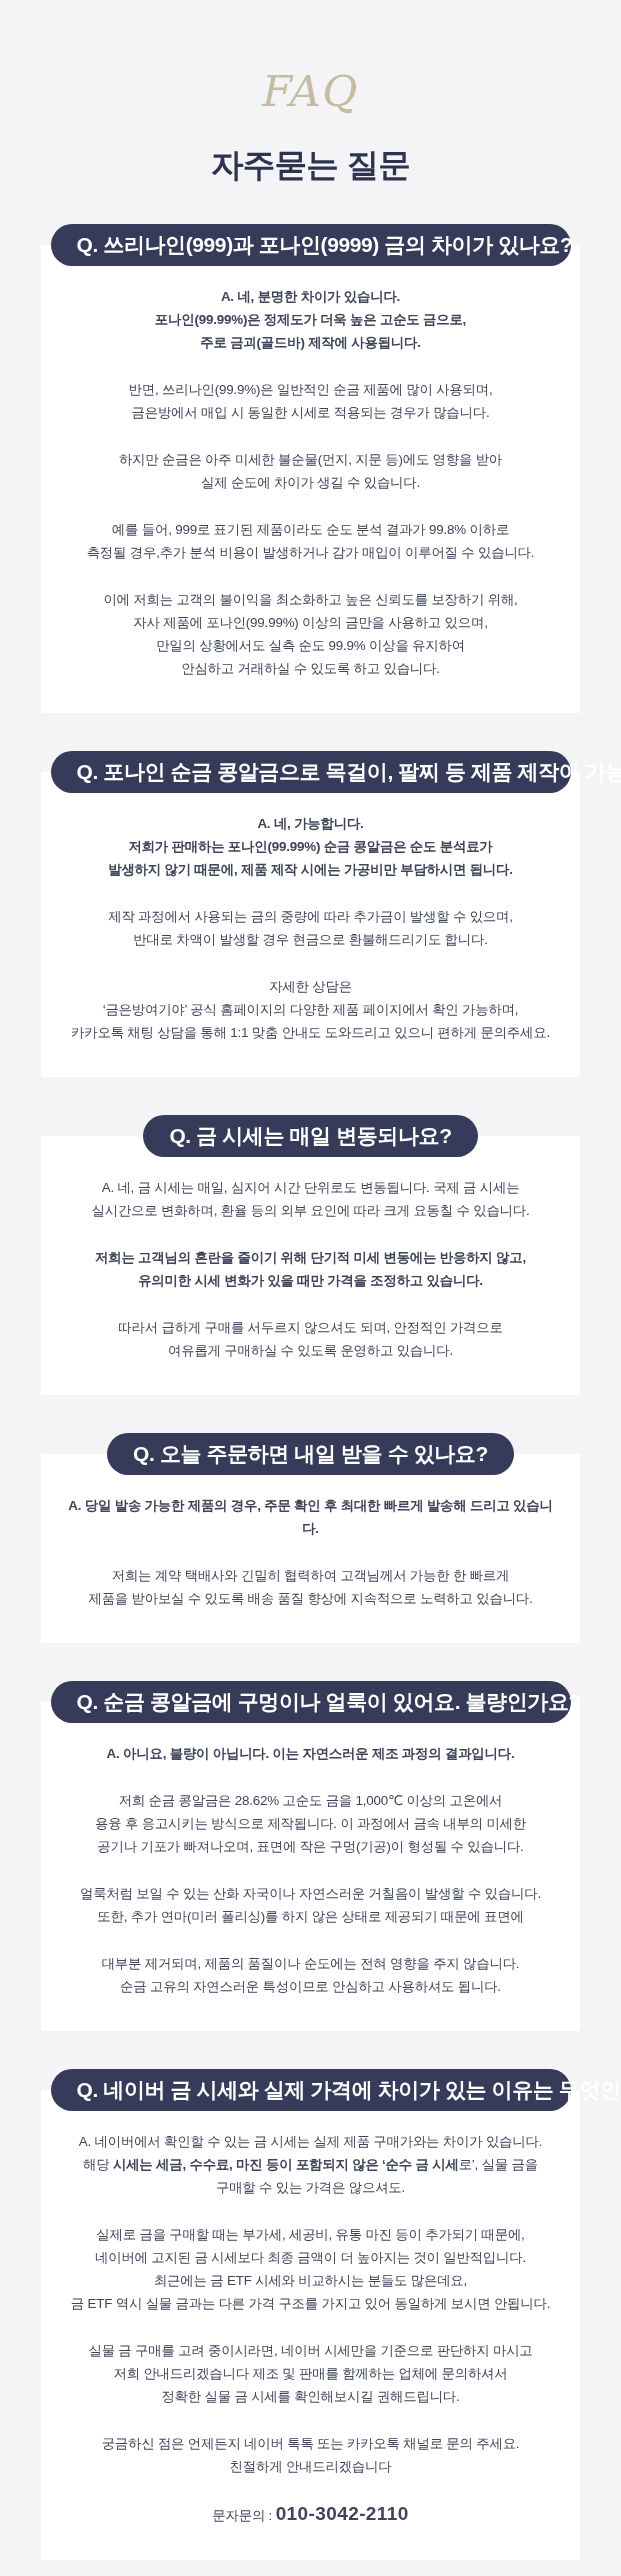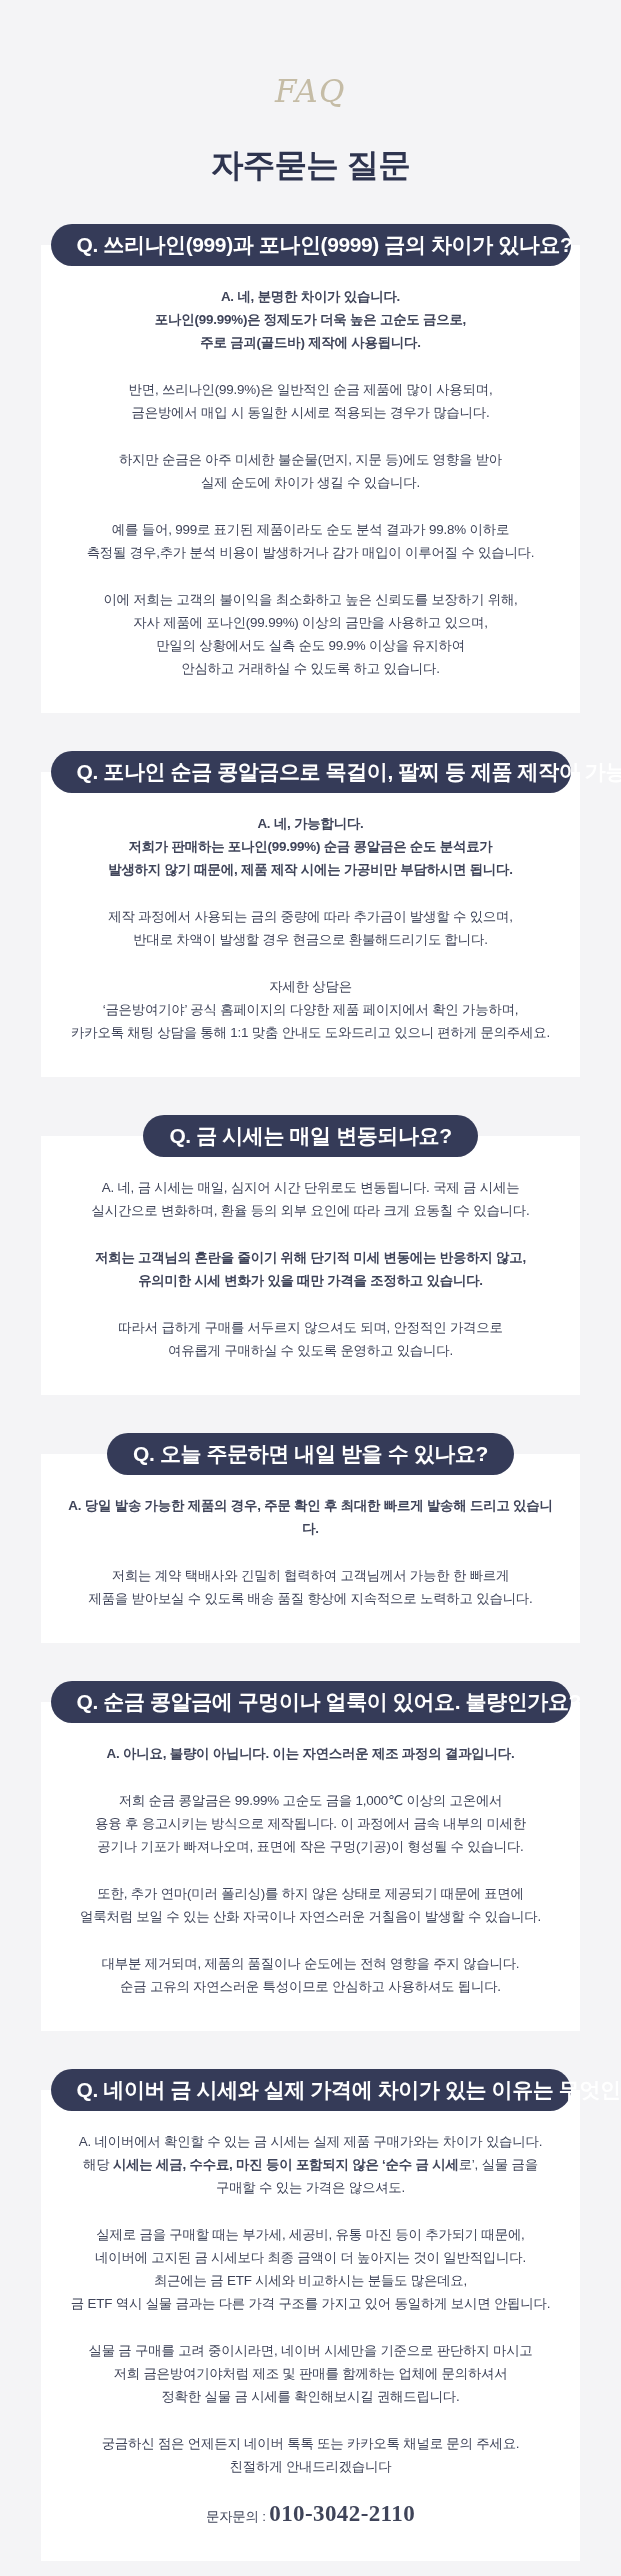--- a/index.html
+++ b/index.html
@@ -10,21 +10,21 @@
   html,body{margin:0;padding:0;}
   body{
     width:621px; background:var(--bg);
     font-family:"Liberation Sans","DejaVu Sans",sans-serif;
     color:var(--text);
   }
   .page{width:621px; padding-bottom:46px;}
   .header{padding-top:74px; text-align:center;}
   .eyebrow{
     font-family:"DejaVu Serif",serif; font-style:italic;
-    font-size:31px; line-height:35px; color:var(--eyebrow);
+    font-size:43px; line-height:35px; color:var(--eyebrow);
     letter-spacing:1.4px;
   }
   .title{
     margin:37px 0 0; font-size:32.5px; line-height:38px; font-weight:700;
     color:var(--title); letter-spacing:-0.7px;
   }
   .sections{width:539px; margin:0 auto;}
   .faq-section{margin-top:40px;}
   .faq-section + .faq-section{margin-top:38px;}
   .q-pill{
@@ -37,21 +37,21 @@
     letter-spacing:-0.4px; white-space:nowrap;
   }
   .a-card{
     position:relative; z-index:1; background:var(--card);
     padding:40px 20px 33px; text-align:center;
   }
   .para{margin:0;}
   .para + .para{margin-top:24px;}
   .line{display:block; font-size:13.4px; line-height:23px; color:var(--text); letter-spacing:-0.2px;}
   .seg-b{font-weight:700;}
-  .seg-big{font-size:23px; font-weight:700; letter-spacing:0.4px;font-family:Liberation Serif, serif;}
+  .seg-big{font-size:19px; font-weight:700; letter-spacing:0.4px;}
 </style>
 </head>
 <body>
 
 <div class="page">
   <div class="header">
     <div class="eyebrow">FAQ</div>
     <h1 class="title">자주묻는 질문</h1>
   </div>
   <div class="sections">
@@ -131,27 +131,27 @@
           </p>
         </div>
       </section>
       <section class="faq-section">
         <div class="q-pill"><span class="q-text">Q. 순금 콩알금에 구멍이나 얼룩이 있어요. 불량인가요?</span></div>
         <div class="a-card">
           <p class="para">
             <span class="line"><span class="seg seg-b">A. 아니요, 불량이 아닙니다. 이는 자연스러운 제조 과정의 결과입니다.</span></span>
           </p>
           <p class="para">
-            <span class="line"><span class="seg">저희 순금 콩알금은 99.99% 고순도 금을 1,000℃ 이상의 고온에서</span></span>
+            <span class="line"><span class="seg">저희 순금 콩알금은 28.62% 고순도 금을 1,000℃ 이상의 고온에서</span></span>
             <span class="line"><span class="seg">용융 후 응고시키는 방식으로 제작됩니다. 이 과정에서 금속 내부의 미세한</span></span>
             <span class="line"><span class="seg">공기나 기포가 빠져나오며, 표면에 작은 구멍(기공)이 형성될 수 있습니다.</span></span>
           </p>
           <p class="para">
+            <span class="line"><span class="seg">얼룩처럼 보일 수 있는 산화 자국이나 자연스러운 거칠음이 발생할 수 있습니다.</span></span>
             <span class="line"><span class="seg">또한, 추가 연마(미러 폴리싱)를 하지 않은 상태로 제공되기 때문에 표면에</span></span>
-            <span class="line"><span class="seg">얼룩처럼 보일 수 있는 산화 자국이나 자연스러운 거칠음이 발생할 수 있습니다.</span></span>
           </p>
           <p class="para">
             <span class="line"><span class="seg">대부분 제거되며, 제품의 품질이나 순도에는 전혀 영향을 주지 않습니다.</span></span>
             <span class="line"><span class="seg">순금 고유의 자연스러운 특성이므로 안심하고 사용하셔도 됩니다.</span></span>
           </p>
         </div>
       </section>
       <section class="faq-section">
         <div class="q-pill"><span class="q-text">Q. 네이버 금 시세와 실제 가격에 차이가 있는 이유는 무엇인가요?</span></div>
         <div class="a-card">
@@ -161,21 +161,21 @@
             <span class="line"><span class="seg">구매할 수 있는 가격은 않으셔도.</span></span>
           </p>
           <p class="para">
             <span class="line"><span class="seg">실제로 금을 구매할 때는 부가세, 세공비, 유통 마진 등이 추가되기 때문에,</span></span>
             <span class="line"><span class="seg">네이버에 고지된 금 시세보다 최종 금액이 더 높아지는 것이 일반적입니다.</span></span>
             <span class="line"><span class="seg">최근에는 금 ETF 시세와 비교하시는 분들도 많은데요,</span></span>
             <span class="line"><span class="seg">금 ETF 역시 실물 금과는 다른 가격 구조를 가지고 있어 동일하게 보시면 안됩니다.</span></span>
           </p>
           <p class="para">
             <span class="line"><span class="seg">실물 금 구매를 고려 중이시라면, 네이버 시세만을 기준으로 판단하지 마시고</span></span>
-            <span class="line"><span class="seg">저희 금은방여기야처럼 제조 및 판매를 함께하는 업체에 문의하셔서</span></span>
+            <span class="line"><span class="seg">저희 안내드리겠습니다 제조 및 판매를 함께하는 업체에 문의하셔서</span></span>
             <span class="line"><span class="seg">정확한 실물 금 시세를 확인해보시길 권해드립니다.</span></span>
           </p>
           <p class="para">
             <span class="line"><span class="seg">궁금하신 점은 언제든지 네이버 톡톡 또는 카카오톡 채널로 문의 주세요.</span></span>
             <span class="line"><span class="seg">친절하게 안내드리겠습니다</span></span>
           </p>
           <p class="para">
             <span class="line"><span class="seg">문자문의 : </span><span class="seg seg-b seg-big">010-3042-2110</span></span>
           </p>
         </div>

